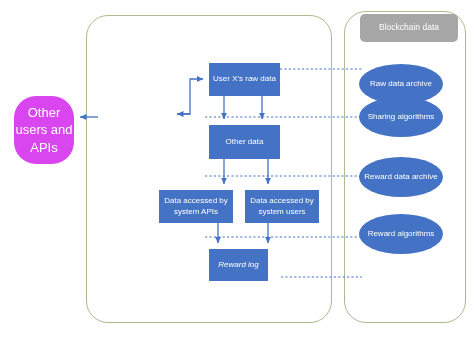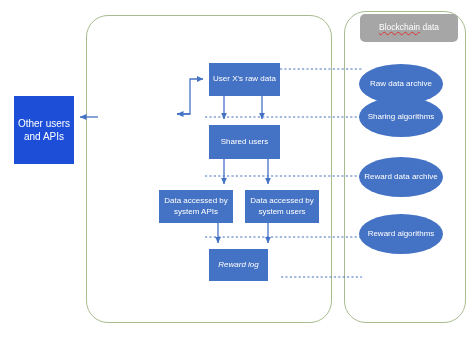--- a/index.html
+++ b/index.html
@@ -30,35 +30,35 @@
     font-size:8.5px;
     display:flex;align-items:center;justify-content:center;
     text-align:center;
     box-sizing:border-box;
     line-height:1.15;
   }
   #label-userx{left:166px;top:18px;width:102px;height:28px;}
   #label-chain{left:360px;top:14px;width:98px;height:28px;}
   .spell{
     border-bottom:1.5px wavy #E03030;
-    text-decoration:underline;
     text-decoration-color:#E03030;
     text-decoration-style:wavy;
     text-decoration-thickness:1px;
   }
 
   
   .gray-box{
     position:absolute;
-    background:#1d4ed8;
-    color:#ffffff;
-    font-size:10px;
+    background:#d946ef;
+    color:#ffffff;
+    font-size:13px;
     display:flex;align-items:center;justify-content:center;
     text-align:center;line-height:1.35;
     box-sizing:border-box;
+    border-radius:22px;
   }
   #box-otherusers{left:14px;top:96px;width:60px;height:68px;}
 
   
   .blue-box{
     position:absolute;
     background:#4472C4;
     color:#ffffff;
     font-size:8px;
     display:flex;align-items:center;justify-content:center;
@@ -164,21 +164,21 @@
   <div class="gray-box" id="box-otherusers">
     <span>Other users and APIs</span>
   </div>
 
 
   <div class="blue-box" id="box-rawdata">
     <span>User X's raw data</span>
   </div>
 
   <div class="blue-box" id="box-shareddata">
-    <span>Shared users</span>
+    <span>Other data</span>
   </div>
 
   <div class="blue-box" id="box-api">
     <span>Data accessed by system APIs</span>
   </div>
 
   <div class="blue-box" id="box-otherusers-access">
     <span>Data accessed by system users</span>
   </div>
 

